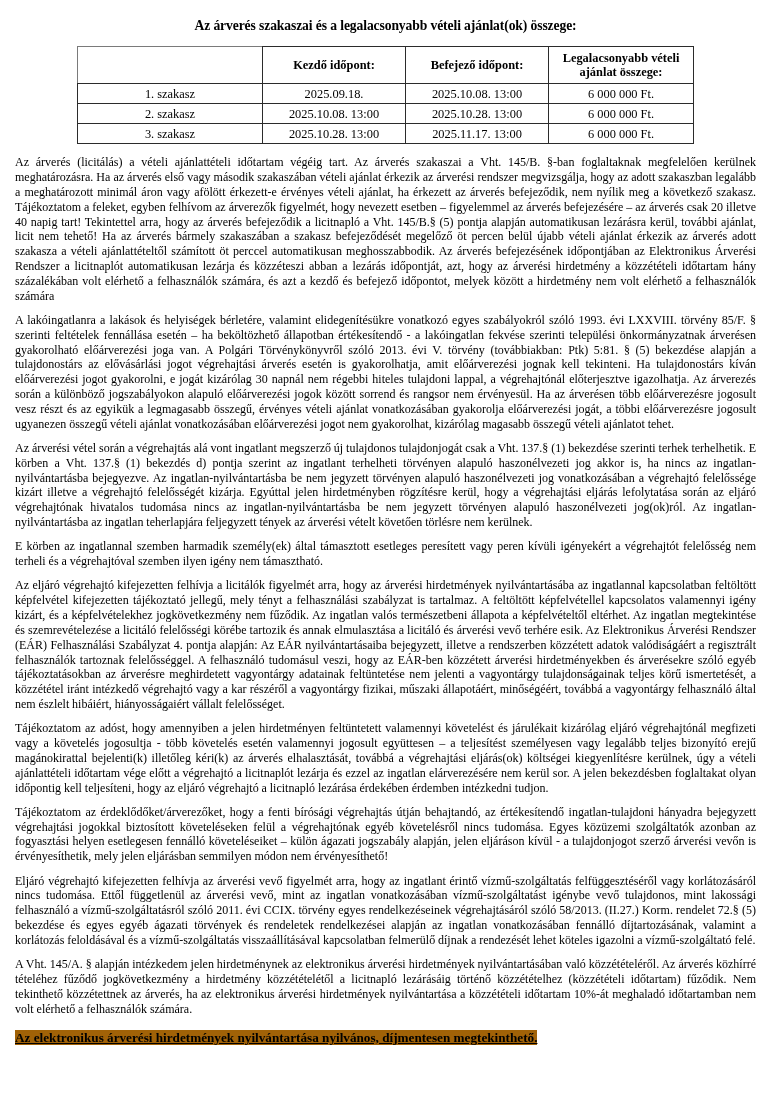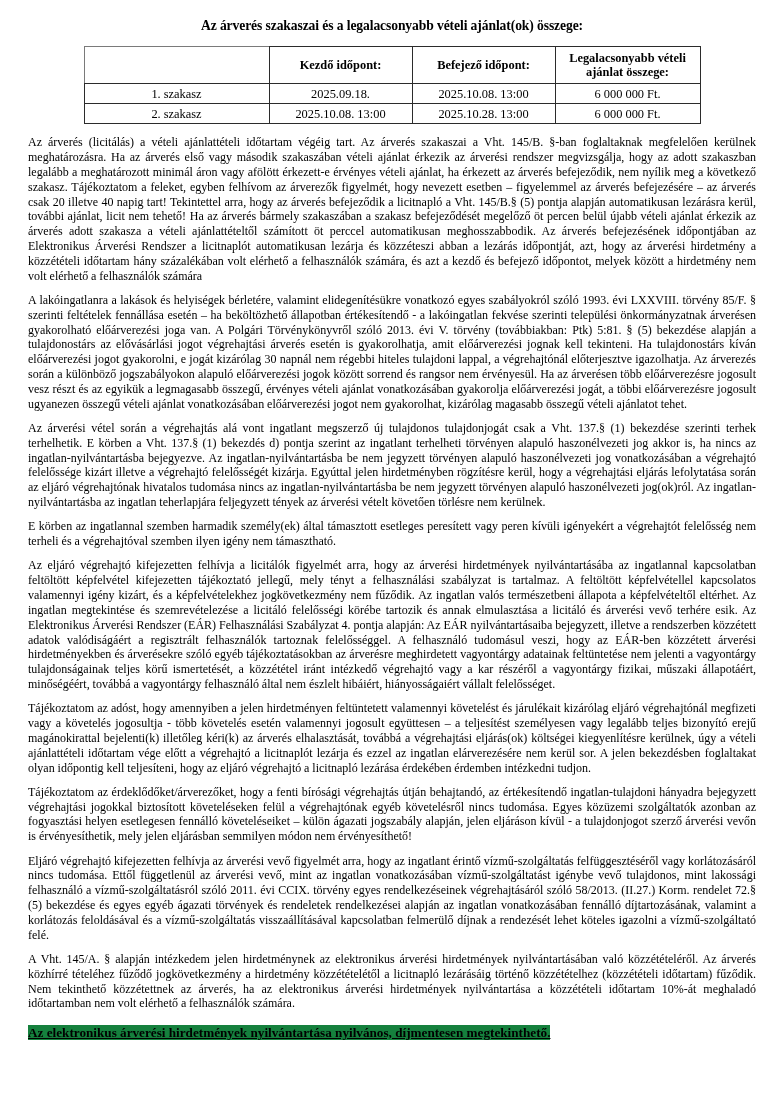--- a/index.html
+++ b/index.html
@@ -13,21 +13,21 @@
     height: 1115px;
     font-family: "Liberation Serif", "DejaVu Serif", serif;
     color: #000000;
     position: relative;
     overflow: hidden;
   }
   .page {
     box-sizing: border-box;
     width: 782px;
     height: 1115px;
-    padding: 14px 26px 0 28px;
+    padding: 14px 26px 0 15px;
     position: relative;
   }
 
   
   .doc-title {
     text-align: center;
     font-weight: bold;
     font-size: 13.6px;
     line-height: 1.2;
     margin: 4px 0 12px 0;
@@ -88,21 +88,21 @@
   }
   .block p.body:last-child {
     margin-bottom: 0;
   }
 
   
   .highlight-head {
     font-weight: bold;
     font-size: 13.2px;
     text-decoration: underline;
-    background: #15803d;
+    background: #a16207;
     display: inline;
     line-height: 1.35;
   }
   .highlight-head-row {
     margin: 0 0 3px 0;
     padding-top: 2px;
   }
 
   
   .footer {
@@ -144,20 +144,26 @@
           <td>2025.09.18.</td>
           <td>2025.10.08. 13:00</td>
           <td>6 000 000 Ft.</td>
         </tr>
         <tr>
           <td class="stage-name">2. szakasz</td>
           <td>2025.10.08. 13:00</td>
           <td>2025.10.28. 13:00</td>
           <td>6 000 000 Ft.</td>
         </tr>
+        <tr>
+          <td class="stage-name">3. szakasz</td>
+          <td>2025.10.28. 13:00</td>
+          <td>2025.11.17. 13:00</td>
+          <td>6 000 000 Ft.</td>
+        </tr>
       </tbody>
     </table>
   </div>
 
   <p class="body">Az árverés (licitálás) a vételi ajánlattételi időtartam végéig tart. Az árverés szakaszai a Vht. 145/B. §-ban foglaltaknak megfelelően kerülnek meghatározásra. Ha az árverés első vagy második szakaszában vételi ajánlat érkezik az árverési rendszer megvizsgálja, hogy az adott szakaszban legalább a meghatározott minimál áron vagy afölött érkezett-e érvényes vételi ajánlat, ha érkezett az árverés befejeződik, nem nyílik meg a következő szakasz. Tájékoztatom a feleket, egyben felhívom az árverezők figyelmét, hogy nevezett esetben – figyelemmel az árverés befejezésére – az árverés csak 20 illetve 40 napig tart! Tekintettel arra, hogy az árverés befejeződik a licitnapló a Vht. 145/B.§ (5) pontja alapján automatikusan lezárásra kerül, további ajánlat, licit nem tehető! Ha az árverés bármely szakaszában a szakasz befejeződését megelőző öt percen belül újabb vételi ajánlat érkezik az árverés adott szakasza a vételi ajánlattételtől számított öt perccel automatikusan meghosszabbodik. Az árverés befejezésének időpontjában az Elektronikus Árverési Rendszer a licitnaplót automatikusan lezárja és közzéteszi abban a lezárás időpontját, azt, hogy az árverési hirdetmény a közzétételi időtartam hány százalékában volt elérhető a felhasználók számára, és azt a kezdő és befejező időpontot, melyek között a hirdetmény nem volt elérhető a felhasználók számára</p>
 
   <p class="body">A lakóingatlanra a lakások és helyiségek bérletére, valamint elidegenítésükre vonatkozó egyes szabályokról szóló 1993. évi LXXVIII. törvény 85/F. § szerinti feltételek fennállása esetén – ha beköltözhető állapotban értékesítendő - a lakóingatlan fekvése szerinti települési önkormányzatnak árverésen gyakorolható előárverezési joga van. A Polgári Törvénykönyvről szóló 2013. évi V. törvény (továbbiakban: Ptk) 5:81. § (5) bekezdése alapján a tulajdonostárs az elővásárlási jogot végrehajtási árverés esetén is gyakorolhatja, amit előárverezési jognak kell tekinteni. Ha tulajdonostárs kíván előárverezési jogot gyakorolni, e jogát kizárólag 30 napnál nem régebbi hiteles tulajdoni lappal, a végrehajtónál előterjesztve igazolhatja. Az árverezés során a különböző jogszabályokon alapuló előárverezési jogok között sorrend és rangsor nem érvényesül. Ha az árverésen több előárverezésre jogosult vesz részt és az egyikük a legmagasabb összegű, érvényes vételi ajánlat vonatkozásában gyakorolja előárverezési jogát, a többi előárverezésre jogosult ugyanezen összegű vételi ajánlat vonatkozásában előárverezési jogot nem gyakorolhat, kizárólag magasabb összegű vételi ajánlatot tehet.</p>
 
   <div class="block">
     <p class="body">Az árverési vétel során a végrehajtás alá vont ingatlant megszerző új tulajdonos tulajdonjogát csak a Vht. 137.§ (1) bekezdése szerinti terhek terhelhetik. E körben a Vht. 137.§ (1) bekezdés d) pontja szerint az ingatlant terhelheti törvényen alapuló haszonélvezeti jog akkor is, ha nincs az ingatlan-nyilvántartásba bejegyezve. Az ingatlan-nyilvántartásba be nem jegyzett törvényen alapuló haszonélvezeti jog vonatkozásában a végrehajtó felelőssége kizárt illetve a végrehajtó felelősségét kizárja. Egyúttal jelen hirdetményben rögzítésre kerül, hogy a végrehajtási eljárás lefolytatása során az eljáró végrehajtónak hivatalos tudomása nincs az ingatlan-nyilvántartásba be nem jegyzett törvényen alapuló haszonélvezeti jog(ok)ról. Az ingatlan-nyilvántartásba az ingatlan teherlapjára feljegyzett tények az árverési vételt követően törlésre nem kerülnek.</p>

